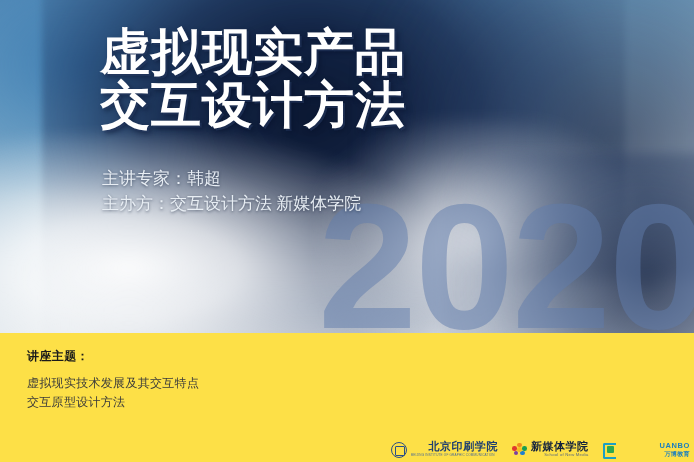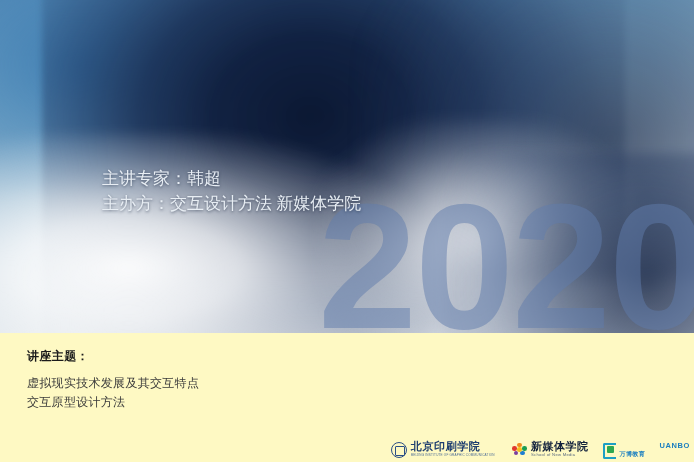--- a/index.html
+++ b/index.html
@@ -158,21 +158,21 @@
     color:#e8eef4;
     white-space:nowrap;
     text-shadow:0 1px 3px rgba(10,22,48,0.55);
   }
 
   
   .lower {
     position:absolute;
     left:0; top:333px;
     width:694px; height:129px;
-    background:#fef9c3;
+    background:#fde047;
     padding-left:32px;
   }
   .topics-heading {
     position:absolute;
     left:27px; top:15px;
     font-family:"DejaVu Sans","Liberation Sans",sans-serif;
     font-size:12px;
     font-weight:700;
     color:#1a1a1a;
     letter-spacing:0.4px;
@@ -307,38 +307,42 @@
   }
   .ub-sub {
     font-family:"DejaVu Sans","Liberation Sans",sans-serif;
     font-size:6px;
     font-weight:700;
     color:#1b7fc0;
     letter-spacing:0.4px;
     line-height:8px;
     white-space:nowrap;
   }
-  .logo-stack { display:flex; flex-direction:column; justify-content:center; }
+  .logo-stack { display:flex; flex-direction:column; justify-content:center;align-items:flex-end; }
 </style>
 </head>
 <body>
 
 <div class="poster">
 
   <div class="banner">
     <div class="bg-base"></div>
     <div class="bg-tl"></div>
     <div class="bg-navy"></div>
     <div class="bg-navy2"></div>
     <div class="bg-bloom-a"></div>
     <div class="bg-bloom-b"></div>
     <div class="bg-corner"></div>
 
     <div class="year-wm">2020</div>
 
+    <div class="title-block">
+      <div class="title-line">虚拟现实产品</div>
+      <div class="title-line">交互设计方法</div>
+    </div>
 
     <div class="subtitle-block">
       <div class="subtitle-line">主讲专家：韩超</div>
       <div class="subtitle-line">主办方：交互设计方法 新媒体学院</div>
     </div>
   </div>
 
   <div class="lower">
 
     <div class="topics-heading">讲座主题：</div>

